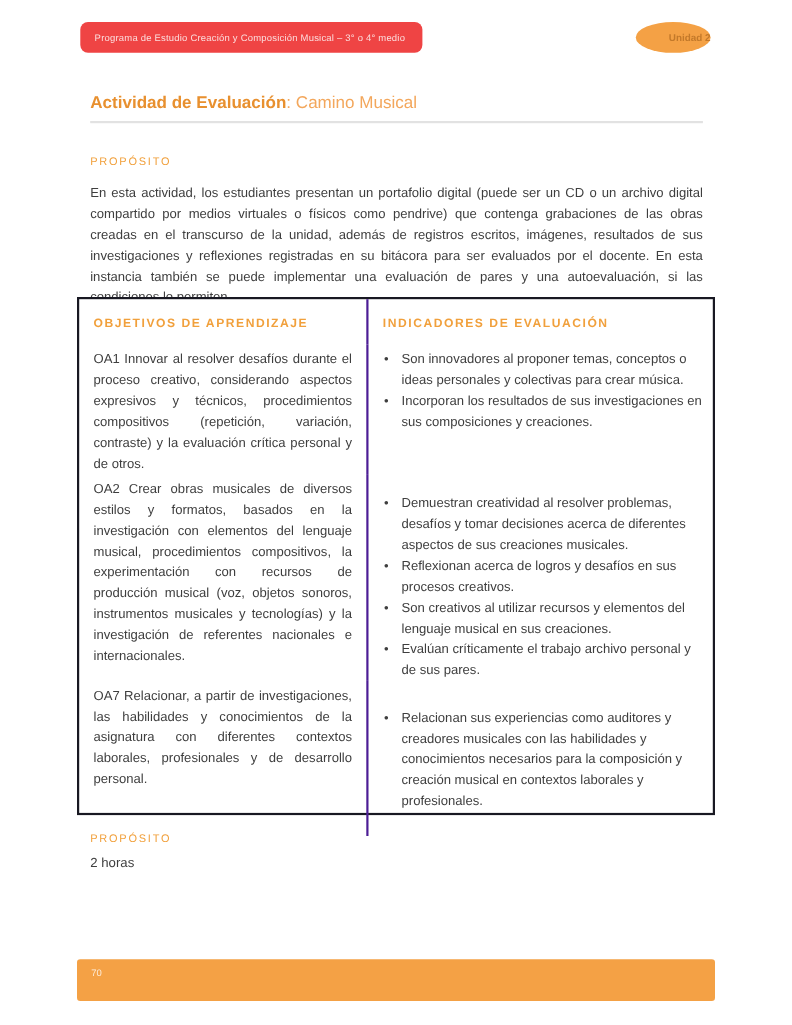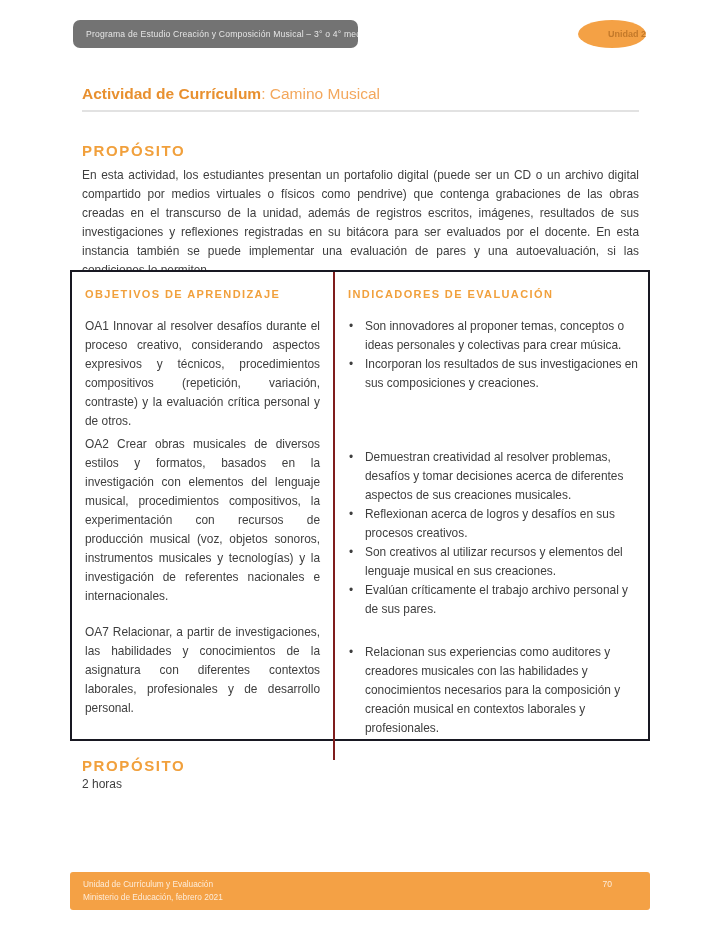--- a/index.html
+++ b/index.html
@@ -2,55 +2,55 @@
 <html><head>
 <meta charset="utf-8">
 <style>
   html,body{margin:0;padding:0;}
   body{
     width:720px;height:932px;background:#ffffff;position:relative;
     font-family:"Liberation Sans",sans-serif;color:#3E3E3E;overflow:hidden;
   }
   
   .topbar{
-    position:absolute;left:73px;top:20px;width:285px;height:28px;
-    background:#737373;border-radius:7px;display:flex;align-items:center;
+    position:absolute;left:73px;top:20px;width:311px;height:28px;
+    background:#ef4444;border-radius:7px;display:flex;align-items:center;
     padding:0 13px;box-sizing:border-box;
   }
   .topbar-label{font-size:8.6px;color:rgba(255,255,255,0.82);letter-spacing:0.2px;white-space:nowrap;}
   .unit-badge{
     position:absolute;left:578px;top:20px;width:68px;height:28px;
     background:#F4A145;border-radius:50%;display:flex;align-items:center;justify-content:flex-end;
   }
   .unit-badge-label{font-size:9px;font-weight:bold;color:#C3792A;}
   
   .page-title{position:absolute;left:82px;top:84px;width:557px;font-size:15.5px;line-height:20px;}
   .title-emphasis{font-weight:bold;color:#E8902F;}
   .title-rest{color:#F3A75C;}
   .title-rule{position:absolute;left:82px;top:110px;width:557px;border-top:2px solid #E2E2E2;}
   
   .section-heading{
-    position:absolute;left:82px;font-size:15px;font-weight:bold;
+    position:absolute;left:82px;font-size:10px;font-weight:normal;
     letter-spacing:1.6px;color:#F1A03C;
   }
   .heading-proposito{top:142px;}
   .heading-duracion{top:757px;}
   
   .proposito-body{
     position:absolute;left:82px;top:166px;width:557px;
     font-size:11.9px;line-height:19px;text-align:justify;color:#3E3E3E;
   }
   
   .oa-table{
     position:absolute;left:70px;top:270px;width:580px;height:471px;
     border:2px solid #181822;box-sizing:border-box;background:#fff;
     display:grid;grid-template-columns:261px 1fr;grid-auto-rows:min-content;
   }
   .cell{box-sizing:border-box;}
-  .cell-right{border-left:2px solid #7f1d1d;}
+  .cell-right{border-left:2px solid #4c1d95;}
   .th{padding:16px 13px 13px;font-size:11px;font-weight:bold;letter-spacing:1.4px;color:#F1A03C;}
   .td-left{
     padding:4px 13px 0 13px;font-size:11.9px;line-height:19px;
     text-align:justify;color:#3E3E3E;
   }
   .row1-left{min-height:105px;}
   .row2-left{min-height:175px;}
   .row3-left{min-height:141px;}
   .td-right{padding:4px 10px 0 8px;font-size:11.9px;line-height:19px;color:#3E3E3E;}
   .indicator-list{list-style:none;margin:0;padding:0;}
@@ -75,21 +75,21 @@
 
 <div class="topbar">
   <span class="topbar-label">Programa de Estudio Creación y Composición Musical – 3° o 4° medio</span>
 </div>
 
 <div class="unit-badge">
   <span class="unit-badge-label">Unidad 2</span>
 </div>
 
 <div class="page-title">
-  <span class="title-emphasis">Actividad de Currículum</span><span class="title-rest">: Camino Musical</span>
+  <span class="title-emphasis">Actividad de Evaluación</span><span class="title-rest">: Camino Musical</span>
 </div>
 <div class="title-rule"></div>
 
 <div class="section-heading heading-proposito">PROPÓSITO</div>
 <div class="proposito-body">En esta actividad, los estudiantes presentan un portafolio digital (puede ser un CD o un archivo digital compartido por medios virtuales o físicos como pendrive) que contenga grabaciones de las obras creadas en el transcurso de la unidad, además de registros escritos, imágenes, resultados de sus investigaciones y reflexiones registradas en su bitácora para ser evaluados por el docente. En esta instancia también se puede implementar una evaluación de pares y una autoevaluación, si las condiciones lo permiten.</div>
 
 <div class="oa-table">
   <div class="cell cell-left th">OBJETIVOS DE APRENDIZAJE</div>
   <div class="cell cell-right th">INDICADORES DE EVALUACIÓN</div>
 
@@ -116,18 +116,14 @@
     <ul class="indicator-list ul-row3">
       <li>Relacionan sus experiencias como auditores y creadores musicales con las habilidades y conocimientos necesarios para la composición y creación musical en contextos laborales y profesionales.</li>
     </ul>
   </div>
 </div>
 
 <div class="section-heading heading-duracion">PROPÓSITO</div>
 <div class="duracion-value">2 horas</div>
 
 <div class="footer-bar">
-  <div class="footer-lines">
-    <div>Unidad de Currículum y Evaluación</div>
-    <div>Ministerio de Educación, febrero 2021</div>
-  </div>
   <div class="footer-page">70</div>
 </div>
 
 </body></html>

